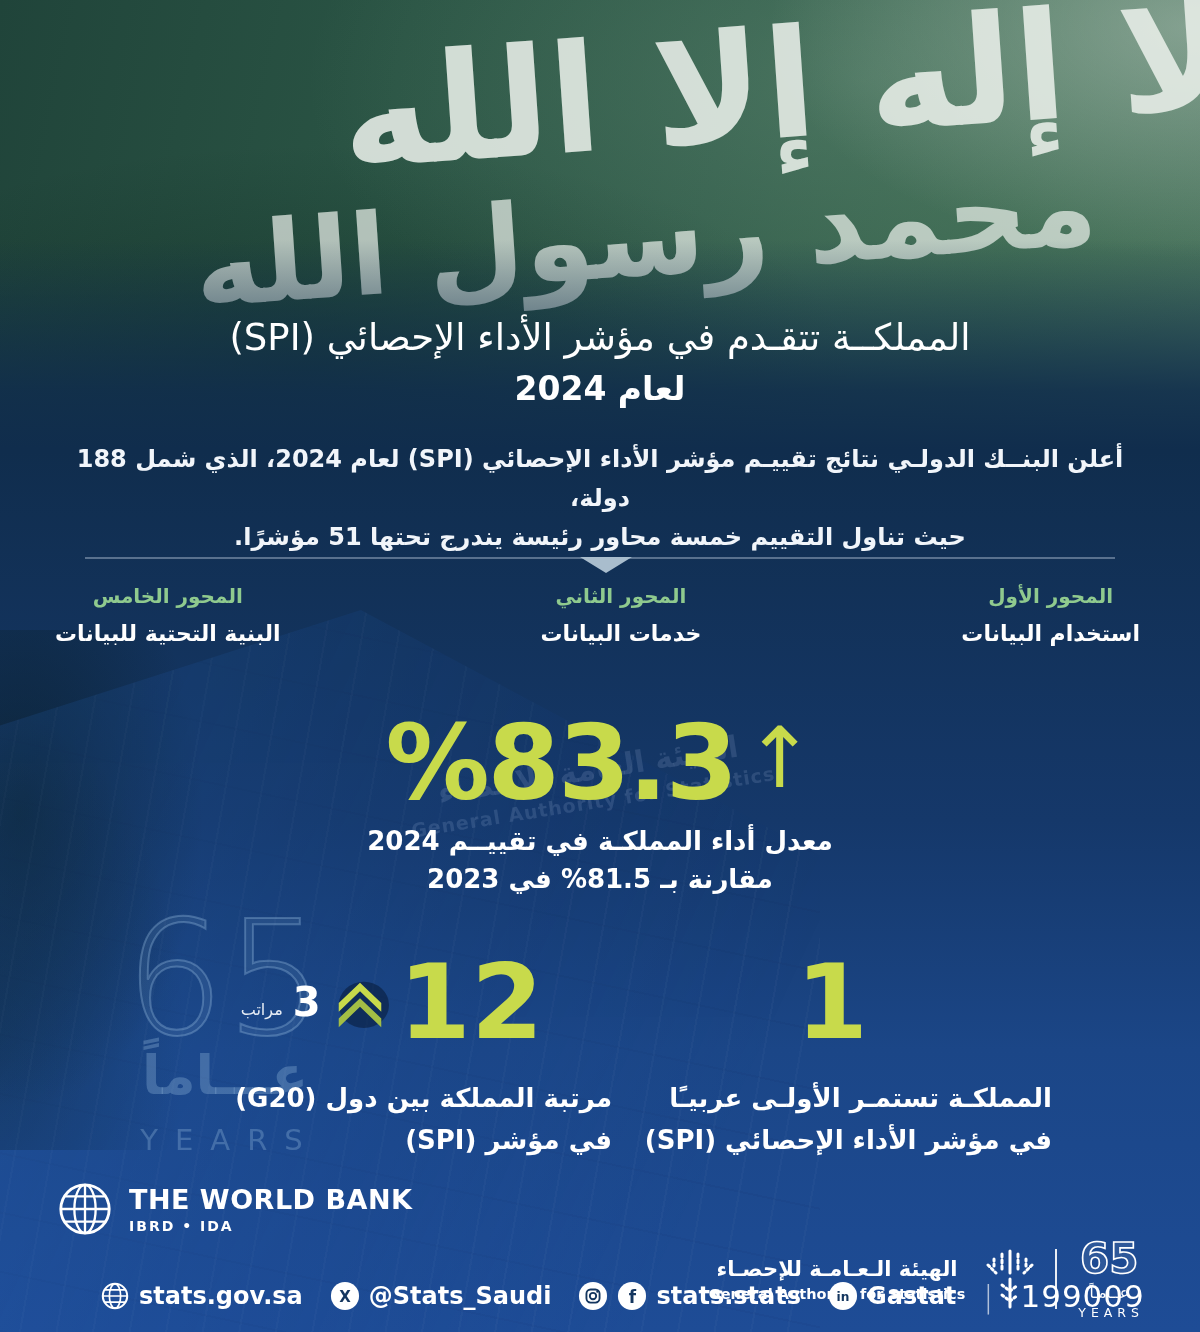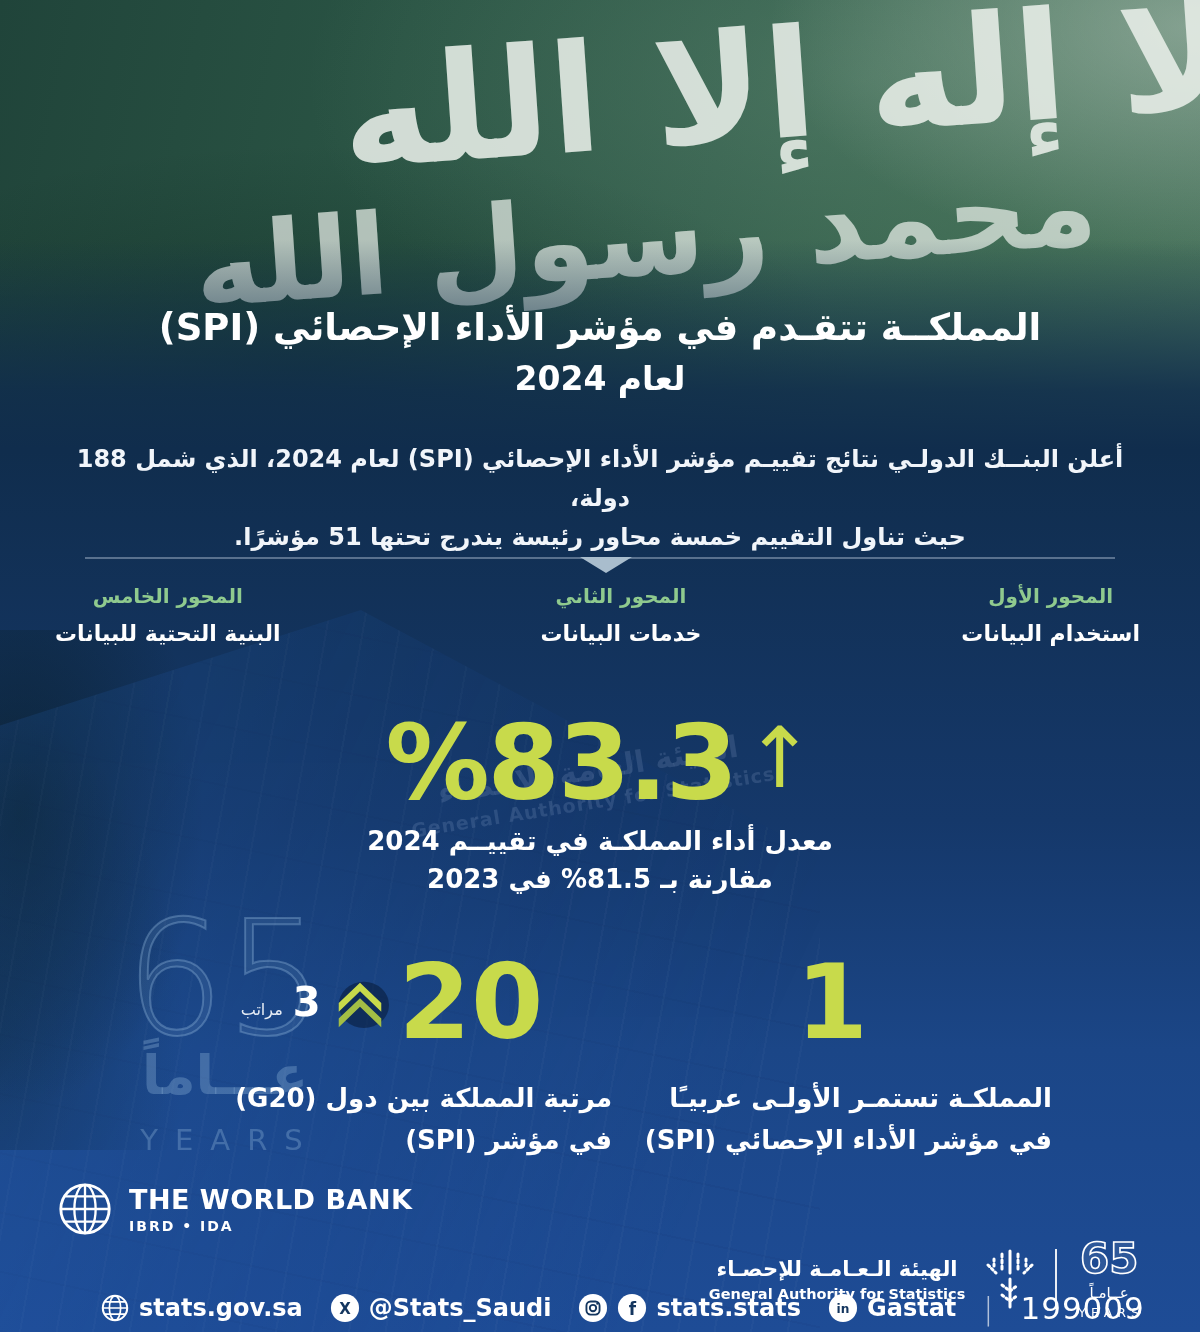--- a/index.html
+++ b/index.html
@@ -33,21 +33,21 @@
   .bs-ar{font-size:30px;}
   .bs-en{font-size:19px;letter-spacing:1px;margin-top:4px;}
   .watermark{position:absolute;left:100px;top:908px;width:250px;text-align:center;pointer-events:none;}
   .wm-num{display:block;font-size:158px;line-height:.9;font-weight:300;
     color:rgba(160,195,230,.10);-webkit-text-stroke:2px rgba(160,195,230,.32);}
   .wm-ar{display:block;font-size:54px;color:rgba(160,195,230,.30);margin-top:-6px;font-weight:bold;}
   .wm-en{display:block;font-size:29px;letter-spacing:17px;color:rgba(160,195,230,.30);margin-top:16px;padding-left:10px;}
 
   
   .title-block{position:absolute;top:306px;left:0;right:0;text-align:center;color:#fff;}
-  .title{font-size:37px;font-weight:bold;margin:0;}
+  .title{font-size:37px;font-weight:normal;margin:10px;}
   .subtitle{font-size:33px;font-weight:bold;margin-top:10px;}
 
   .intro{position:absolute;top:440px;left:70px;right:70px;text-align:center;color:#f1f5fa;
     font-size:24px;line-height:1.62;}
   .intro .l1{font-weight:600;}
   .intro .l1 b{font-weight:800;}
   .intro .l2{font-weight:700;}
 
   
   .divider{position:absolute;top:557px;left:85px;width:1030px;height:2px;background:rgba(190,206,221,.42);}
@@ -90,21 +90,21 @@
   .ga-text{text-align:center;}
   .ga-ar{font-size:21px;font-weight:bold;}
   .ga-en{font-size:14.5px;font-weight:bold;margin-top:5px;}
   .ga-divider{width:2px;height:60px;background:rgba(255,255,255,.9);}
   .anniv{text-align:center;}
   .an-num{font-size:42px;font-weight:bold;line-height:1;color:rgba(255,255,255,.08);-webkit-text-stroke:1.6px #ffffff;}
   .an-ar{font-size:15px;margin-top:4px;}
   .an-en{font-size:12.5px;letter-spacing:5px;margin-top:3px;padding-left:4px;}
 
   
-  .footer{position:absolute;left:100px;top:1278px;display:flex;align-items:center;gap:27px;color:#fff;margin-top:12px;}
+  .footer{position:absolute;left:100px;top:1278px;display:flex;align-items:center;gap:27px;color:#fff;}
   .f-item{display:flex;align-items:center;gap:9px;font-size:24px;font-weight:600;}
   .f-sep{color:rgba(255,255,255,.65);font-size:30px;font-weight:200;}
   .f-phone{font-size:31px;font-weight:500;letter-spacing:1px;}
 </style>
 </head>
 <body>
 
 <div id="canvas">
 
   <div class="flag">
@@ -167,21 +167,21 @@
 
   <div class="rank rank-g20">
     <div class="rank-row">
       <span class="delta-label" dir="rtl">مراتب</span>
       <span class="delta-num">3</span>
       <svg width="58" height="58" viewBox="0 0 60 60">
         <ellipse cx="34" cy="33" rx="26" ry="24" fill="rgba(7,26,54,.55)"></ellipse>
         <polygon points="30,10 52,31 52,40 30,19 8,40 8,31" fill="#c8da4b"></polygon>
         <polygon points="30,26 52,47 52,56 30,35 8,56 8,47" fill="#a3bd45"></polygon>
       </svg>
-      <span class="rank-value">20</span>
+      <span class="rank-value">12</span>
     </div>
     <div class="rank-caption">
       <div>مرتبة المملكة بين دول (G20)</div>
       <div>في مؤشر (SPI)</div>
     </div>
   </div>
 
   <div class="rank rank-arab">
     <div class="rank-row">
       <span class="rank-value">1</span>

